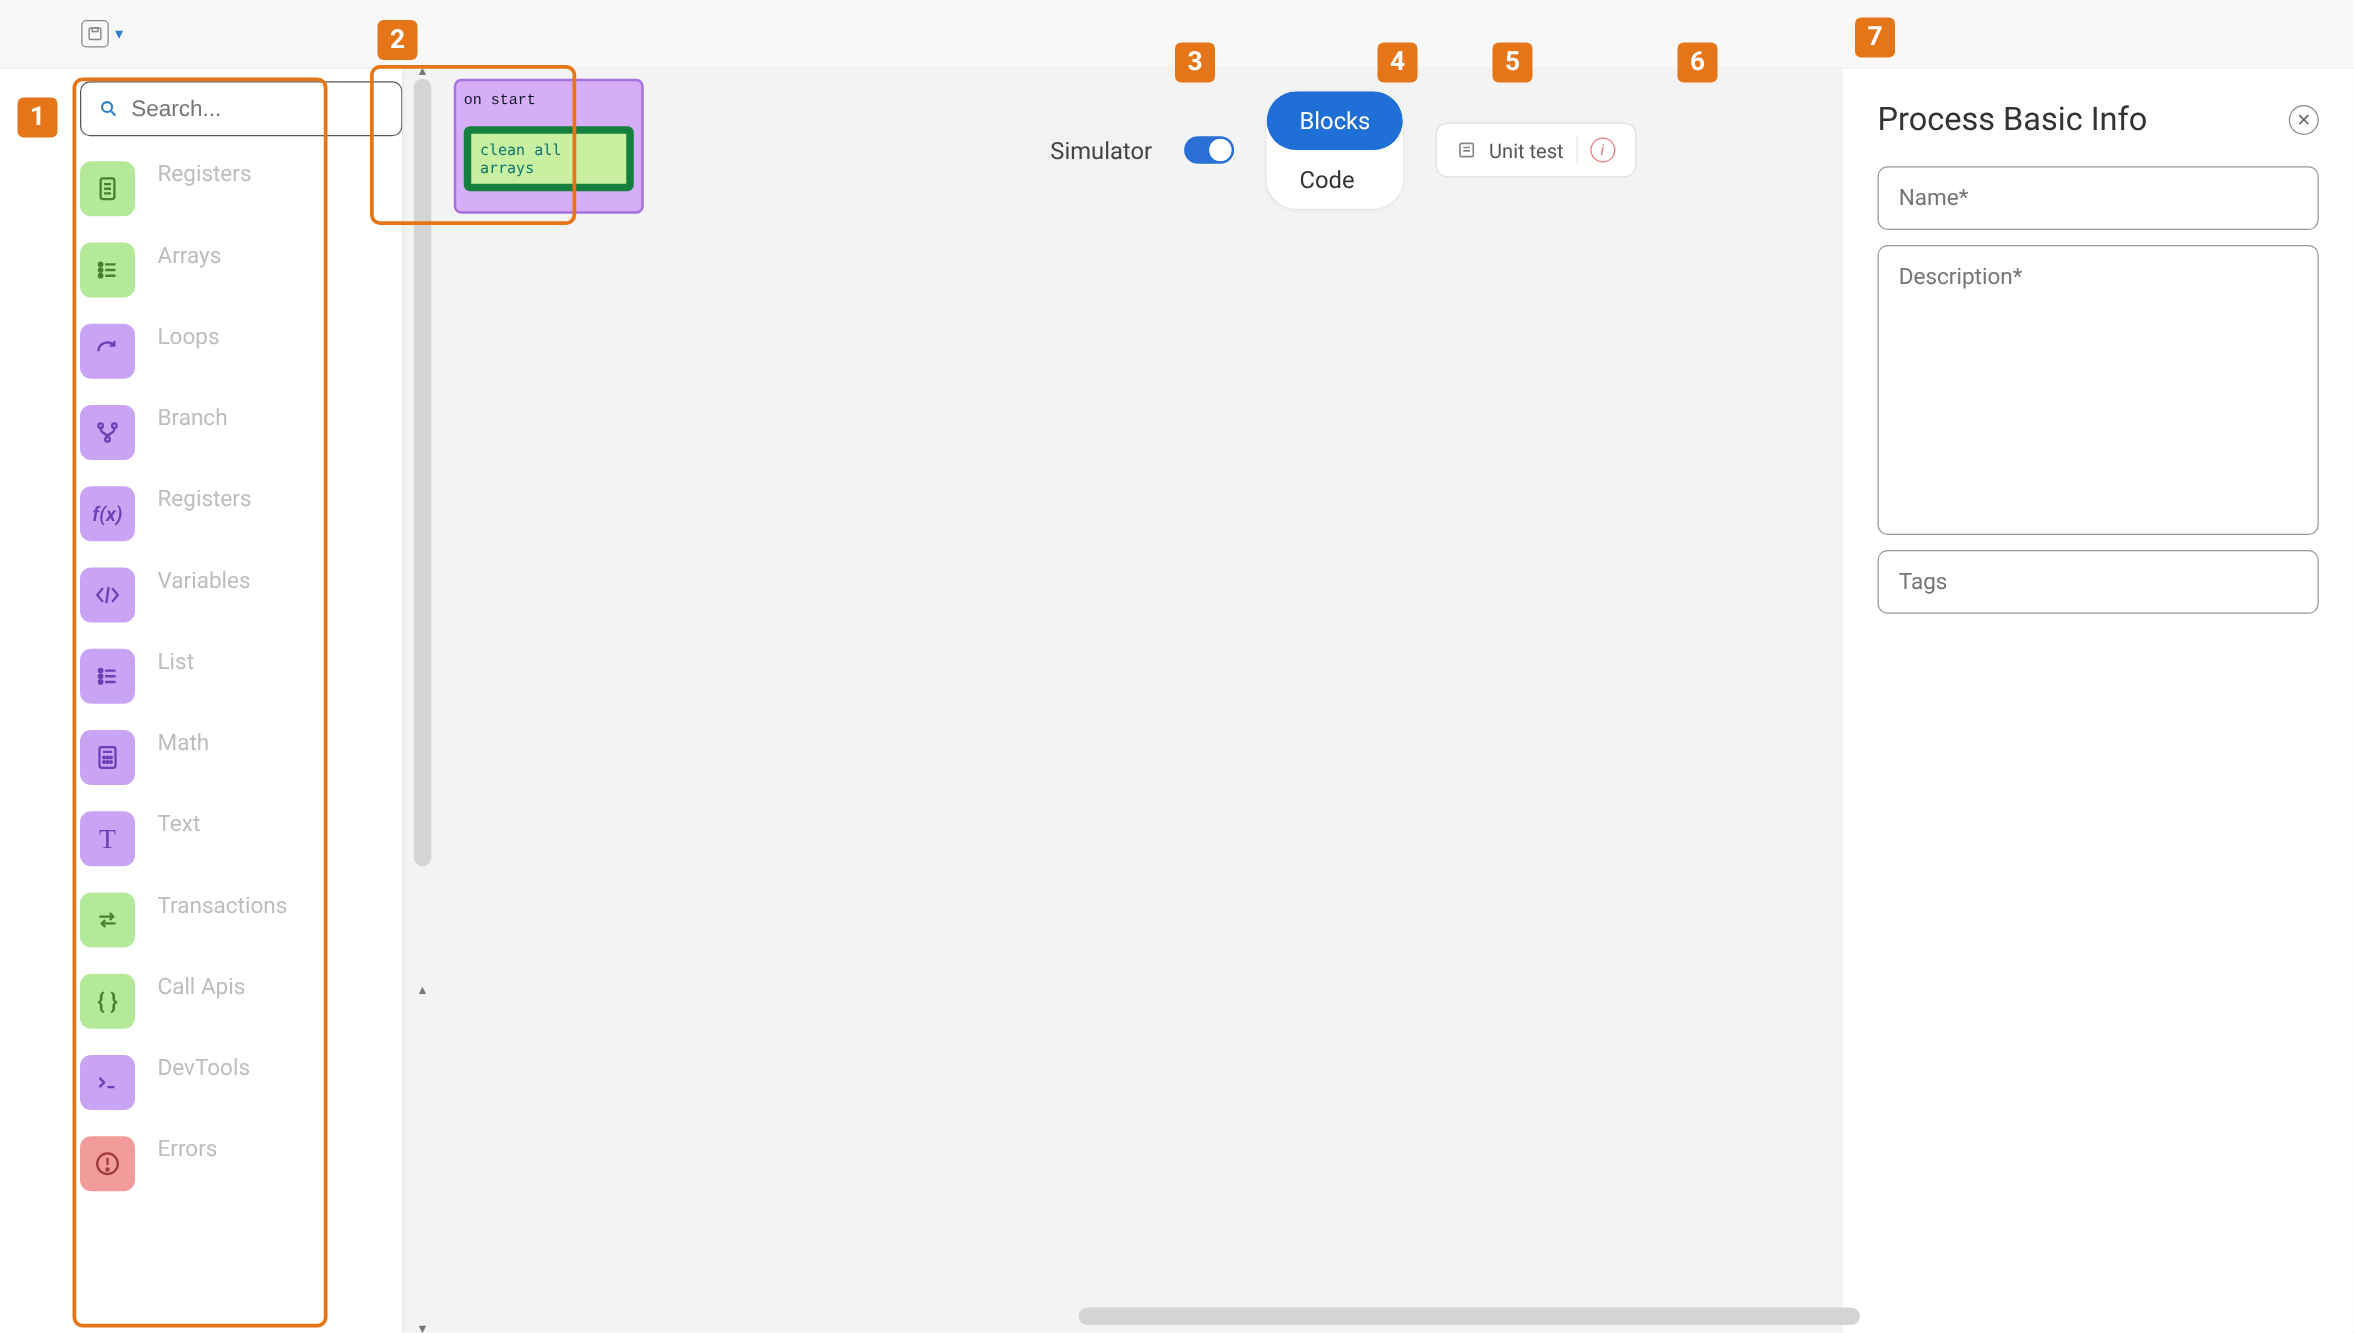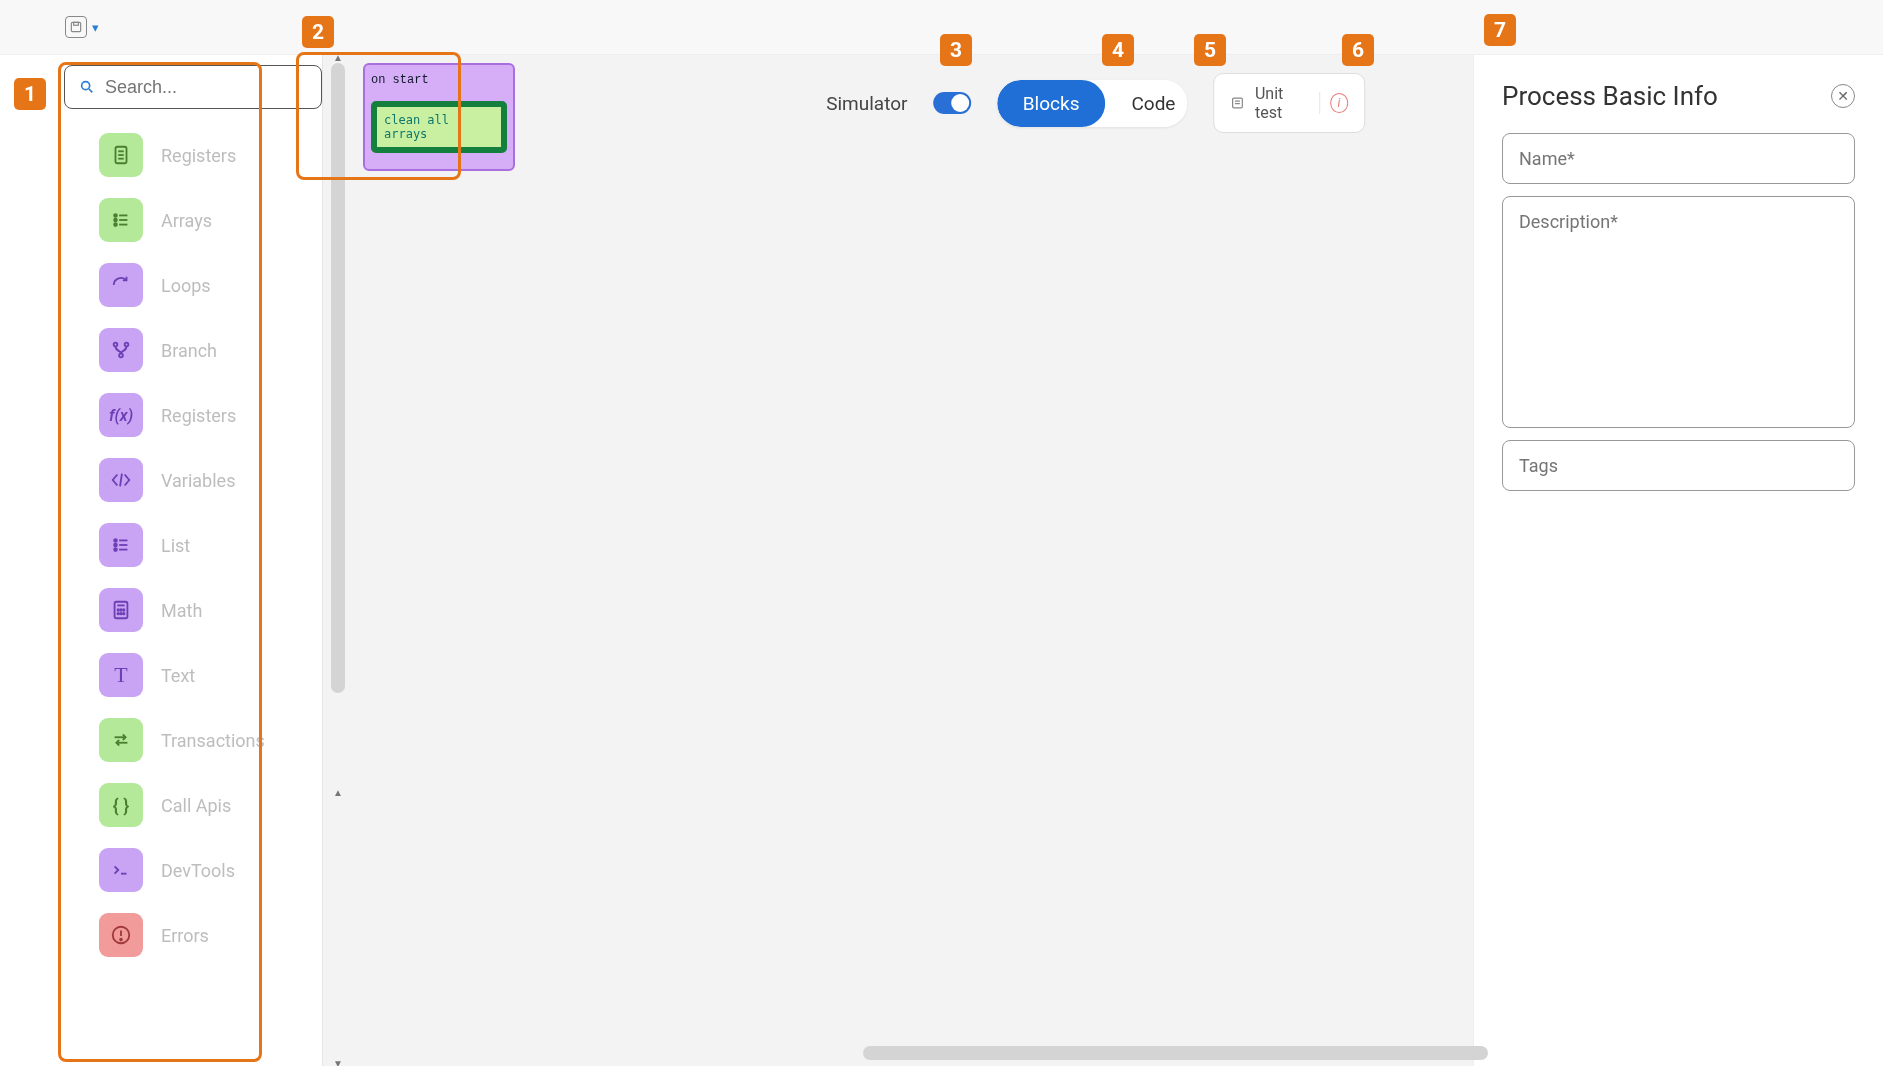--- a/index.html
+++ b/index.html
@@ -9,21 +9,21 @@
 .topbar-btn { width: 22px; height: 22px; border: 1.5px solid #888; border-radius: 4px; display: flex; align-items: center; justify-content: center; font-size: 12px; color: #888; }
 .topbar-chevron { margin-left: 5px; color: #2a7fd4; font-size: 13px; }
 
 .main { display: flex; height: calc(100% - 55px); }
 
 .sidebar { width: 262px; margin-left: 60px; padding: 10px 0 10px 4px; }
 .search-box { border: 1.5px solid #555; border-radius: 8px; height: 44px; display: flex; align-items: center; padding: 0 14px; margin-bottom: 20px; }
 .search-box svg { width: 18px; height: 18px; margin-right: 10px; }
 .search-box input { border: none; outline: none; font-size: 18px; color: #888; width: 100%; background: transparent; }
 
-.cat-item { display: flex; align-items: center; height: 52px; margin-bottom: 13px; cursor: pointer; margin-left: 35px; }
+.cat-item { display: flex; align-items: flex-start; height: 52px; margin-bottom: 13px; cursor: pointer; }
 .cat-icon { width: 44px; height: 44px; border-radius: 9px; display: flex; align-items: center; justify-content: center; margin-right: 18px; }
 .cat-label { font-size: 18px; color: #bdbdbd; }
 
 .ic-green { background: #b4e99a; }
 .ic-purple { background: #c9a4f5; }
 .ic-yellow { background: #f6e96b; }
 .ic-red { background: #f19b9b; }
 
 .canvas-area { flex: 1; position: relative; background: #f3f3f3; border-left: 1px solid #e5e5e5; }
 .vscroll { position: absolute; top: 0; right: auto; left: 8px; width: 14px; height: 100%; }
@@ -38,21 +38,21 @@
 .hscroll-thumb { position: absolute; left: 540px; width: 625px; height: 14px; background: #d4d4d4; border-radius: 7px; }
 
 .block-widget { position: absolute; top: 8px; left: 40px; width: 152px; height: 108px; background: #d6aef8; border: 2px solid #a86fe0; border-radius: 6px; padding: 8px 6px; }
 .block-label { font-family: Liberation Mono, monospace; font-size: 12px; color: #0f172a; }
 .inner-block { margin-top: 14px; background: #c8f0a0; border: 6px solid #15803d; border-radius: 5px; padding: 6px 7px; font-family: monospace; font-size: 12px; color: #0f766e; }
 
 .floating-controls { position: absolute; top: 18px; left: 50%; transform: translateX(-20%); display: flex; align-items: center; gap: 26px; margin-left: 36px; }
 .sim-label { font-size: 19px; color: #444; }
 .toggle { width: 40px; height: 22px; background: #2a6fd6; border-radius: 12px; position: relative; cursor: pointer; }
 .toggle-knob { position: absolute; right: 2px; top: 2px; width: 18px; height: 18px; background: #fff; border-radius: 50%; }
-.seg-control { display: flex; background: #fff; border-radius: 24px; overflow: hidden; box-shadow: 0 1px 3px rgba(0,0,0,0.08); }
+.seg-control { display: flex; background: #fff; border-radius: 24px; overflow: hidden; box-shadow: 0 1px 3px rgba(0,0,0,0.08); flex-direction: column; }
 .seg-btn { padding: 12px 26px; font-size: 19px; cursor: pointer; }
 .seg-active { background: #1f6fd6; color: #fff; border-radius: 24px; }
 .seg-inactive { background: #fff; color: #333; }
 .unit-test-box { display: flex; align-items: center; background: #fff; border: 1px solid #ddd; border-radius: 10px; padding: 10px 16px; gap: 10px; }
 .ut-icon { width: 16px; height: 16px; color: #888; }
 .ut-label { font-size: 16px; color: #555; }
 .ut-divider { width: 1px; height: 22px; background: #e5e5e5; }
 .ut-info { width: 20px; height: 20px; border: 1.5px solid #e77; border-radius: 50%; display: flex; align-items: center; justify-content: center; color: #e77; font-size: 12px; font-style: italic; }
 
 .rightpanel { width: 410px; padding: 26px 28px; border-left: 1px solid #eee; background: #fff; }

